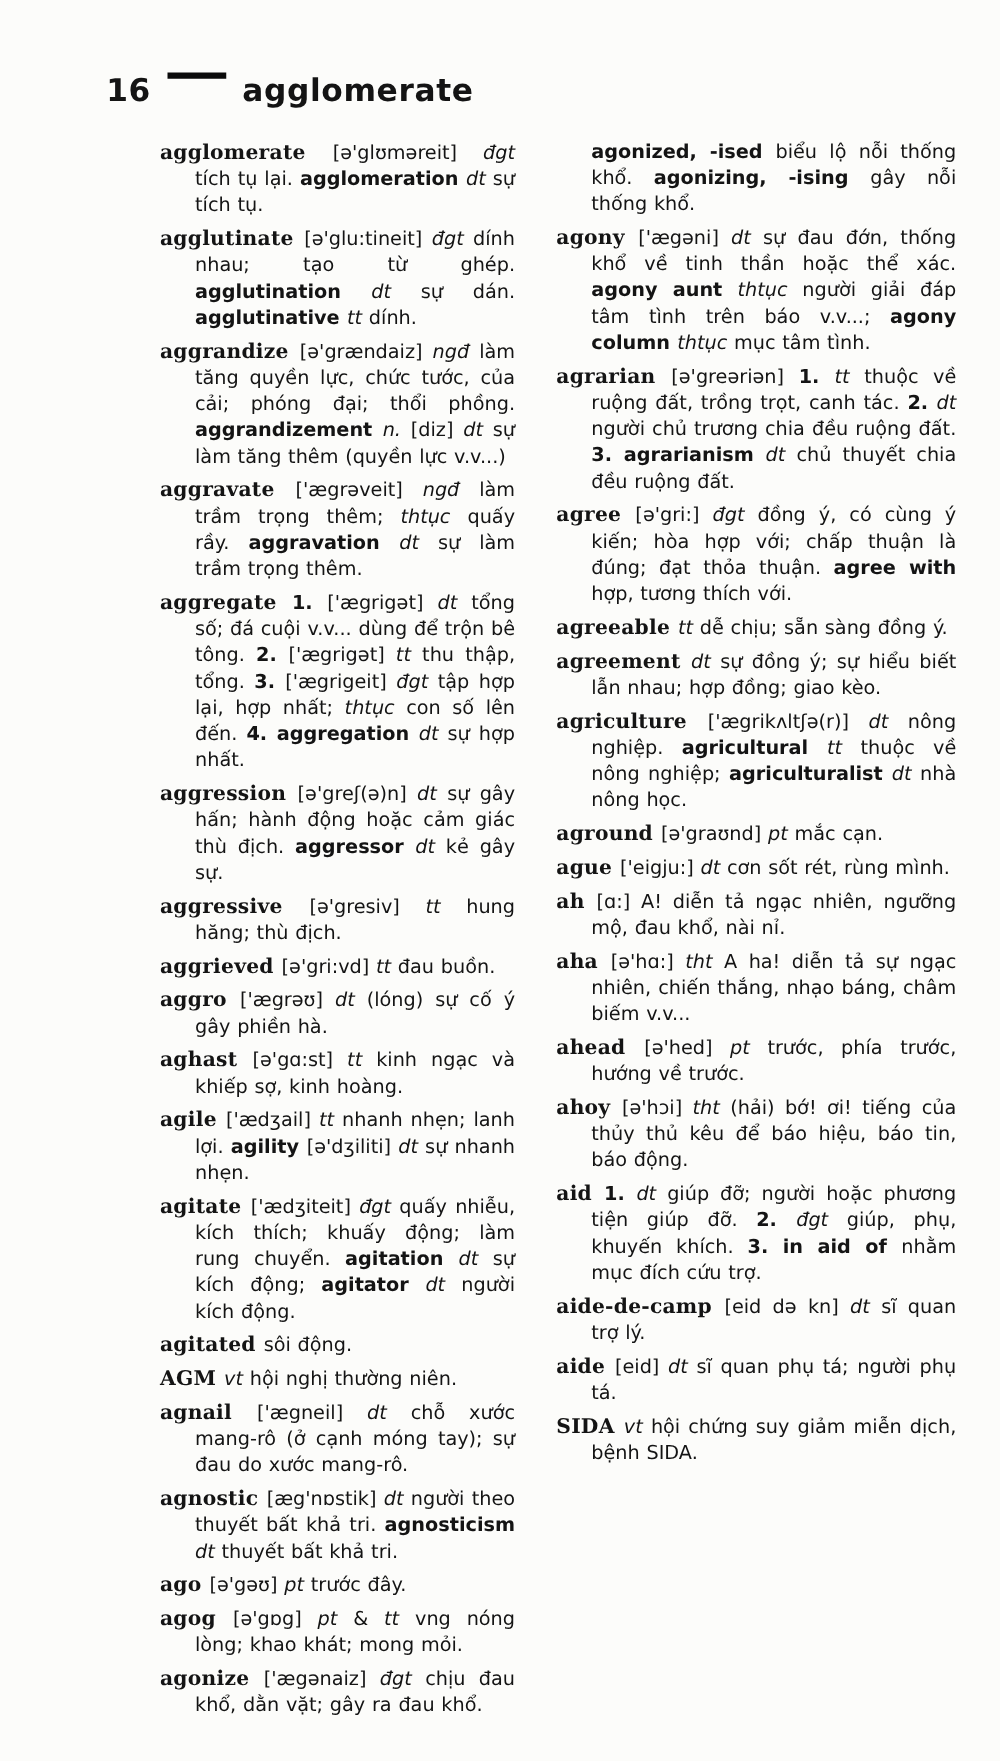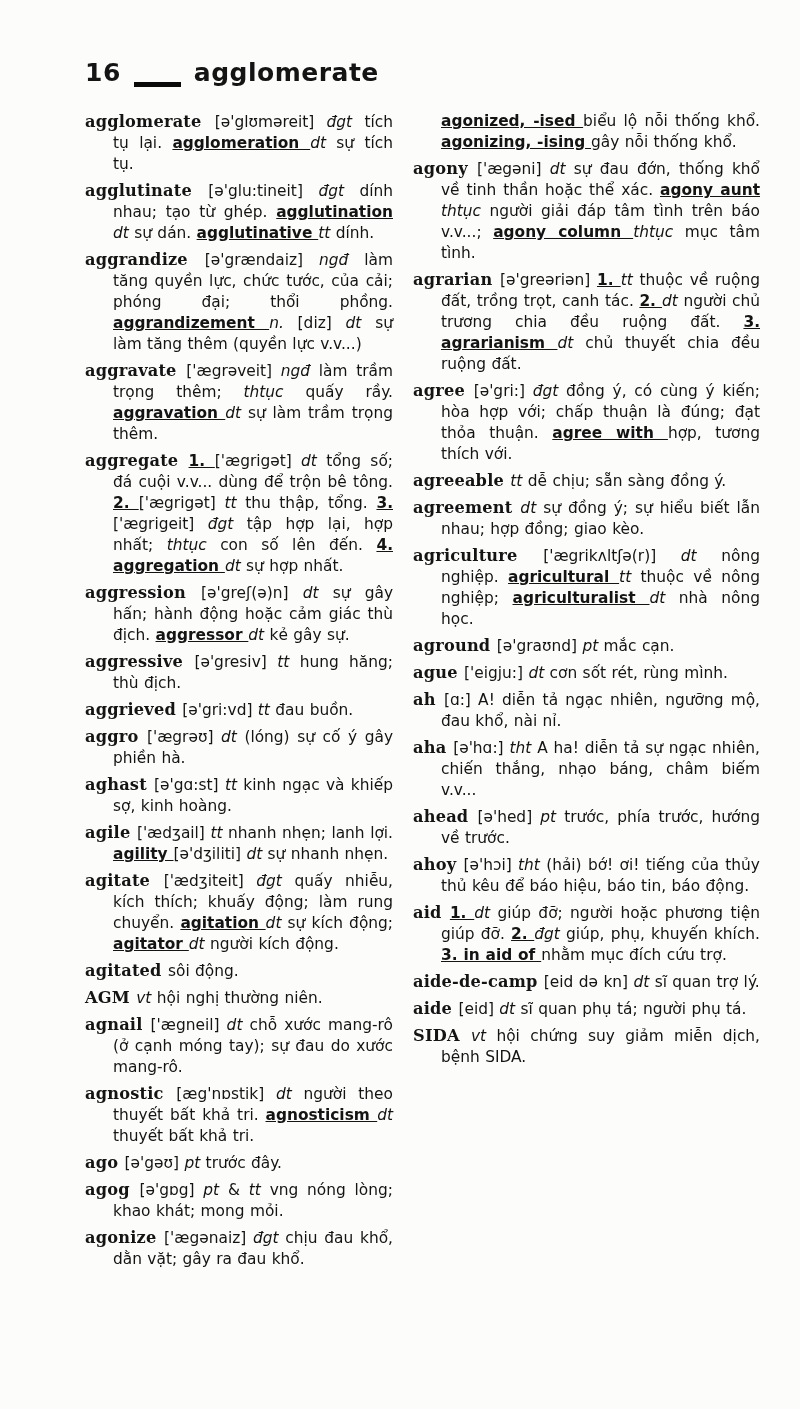--- a/index.html
+++ b/index.html
@@ -10,51 +10,51 @@
     font-family:"DejaVu Sans",sans-serif;
     overflow:hidden;
   }
   .page{
     box-sizing:border-box;
     width:800px;height:1409px;
     padding:58px 35px 0 85px;
     position:relative;
   }
   .page-header{
-    display:flex;align-items:flex-end;gap:13px;
+    display:flex;align-items:flex-start;gap:13px;
     font-weight:bold;font-size:25px;
     letter-spacing:.5px;
     margin-bottom:24px;
     font-family:"DejaVu Sans",sans-serif;
   }
   .page-header .dash{
     display:inline-block;width:47px;height:5px;background:#0a0a0a;
   }
-  .columns{display:flex;gap:20px;align-items:flex-start;}
+  .columns{display:flex;gap:33px;align-items:flex-start;margin-left:43px;}
   .col{box-sizing:border-box;}
   .col.left{width:308px;}
   .col.right{width:347px;}
   p.entry{
     margin:0 0 5px 0;
     font-size:15.4px;
     line-height:21px;
     text-align:justify;
     text-align-last:left;
     padding-left:28px;
     text-indent:-28px;
     word-spacing:.5px;
   }
   p.entry.runon{text-indent:0;}
   .r-hw{
     font-family:"DejaVu Serif",serif;
     font-weight:bold;
     font-size:16.2px;
     letter-spacing:.2px;
   }
-  .r-b{font-weight:bold;text-decoration:underline;}
+  .r-b{font-weight:bold;}
   .r-i{font-style:italic;}
 </style>
 </head>
 <body>
 
 <div class="page">
   <div class="page-header">
     <span>16</span>
     <span class="dash"></span>
     <span>agglomerate</span>

